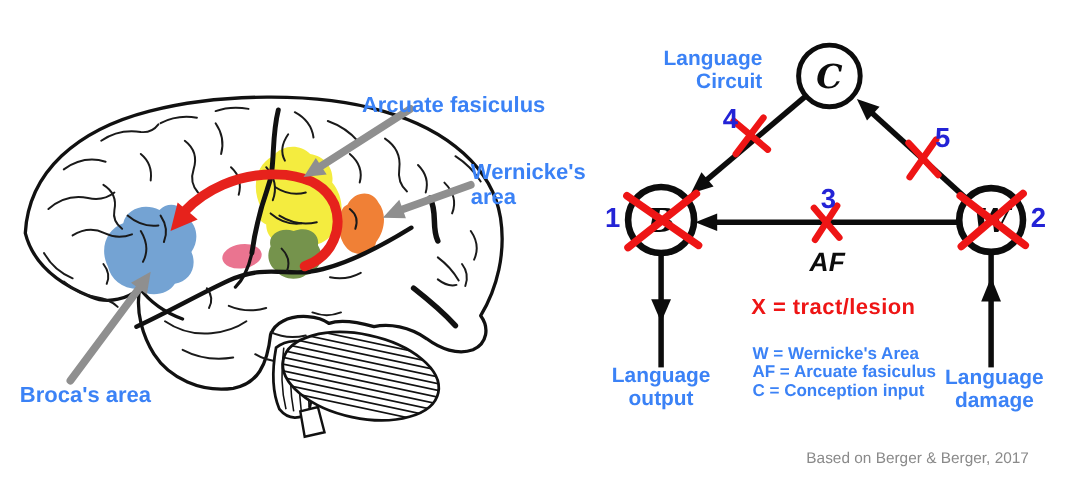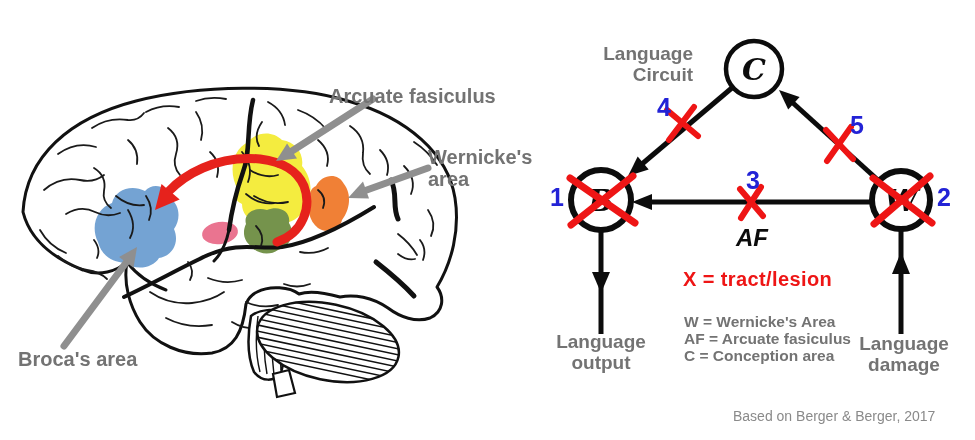--- a/index.html
+++ b/index.html
@@ -1,21 +1,21 @@
 <!DOCTYPE html>
 <html><head>
 <meta charset="utf-8">
 <style>
   html,body{margin:0;padding:0;background:#ffffff;}
   .stage{
     position:relative;width:975px;height:440px;background:#ffffff;overflow:hidden;
     font-family:"Liberation Sans",sans-serif;
   }
   .stage svg{position:absolute;left:0;top:0;}
-  .lbl{position:absolute;font-weight:bold;color:#737373;line-height:22px;white-space:nowrap;}
+  .lbl{position:absolute;font-weight:bold;color:#3b82f6;line-height:22px;white-space:nowrap;}
   .lbl-brain{font-size:20px;}
   .lbl-title{font-size:19px;line-height:21px;text-align:right;width:123px;}
   .lbl-note{font-size:20px;letter-spacing:.4px;}
   .lbl-legend{font-size:15.5px;line-height:17px;}
   .lbl-io{font-size:19px;line-height:21px;text-align:center;width:112px;}
   .lbl-attrib{font-size:14px;font-weight:normal;width:225px;}
   svg text{font-family:"Liberation Sans",sans-serif;}
   svg text.nodeletter{font-family:"DejaVu Serif",serif;font-style:italic;font-weight:bold;}
   svg text.afword{font-style:italic;font-weight:bold;}
   svg text.num{font-weight:bold;}
@@ -218,21 +218,21 @@
   <div class="lbl lbl-title" style="left:570px;top:43px;">
     <div>Language</div>
     <div>Circuit</div>
   </div>
 
   <div class="lbl lbl-note" style="left: 683px; top: 268px; color: rgb(238, 21, 21);">X = tract/lesion</div>
 
   <div class="lbl lbl-legend" style="left:684px;top:313px;">
     <div>W = Wernicke's Area</div>
     <div>AF = Arcuate fasiculus</div>
-    <div>C = Conception area</div>
+    <div>C = Conception input</div>
   </div>
 
   <div class="lbl lbl-io" style="left:545px;top:331px;">
     <div>Language</div>
     <div>output</div>
   </div>
 
   <div class="lbl lbl-io" style="left:848px;top:333px;">
     <div>Language</div>
     <div>damage</div>

